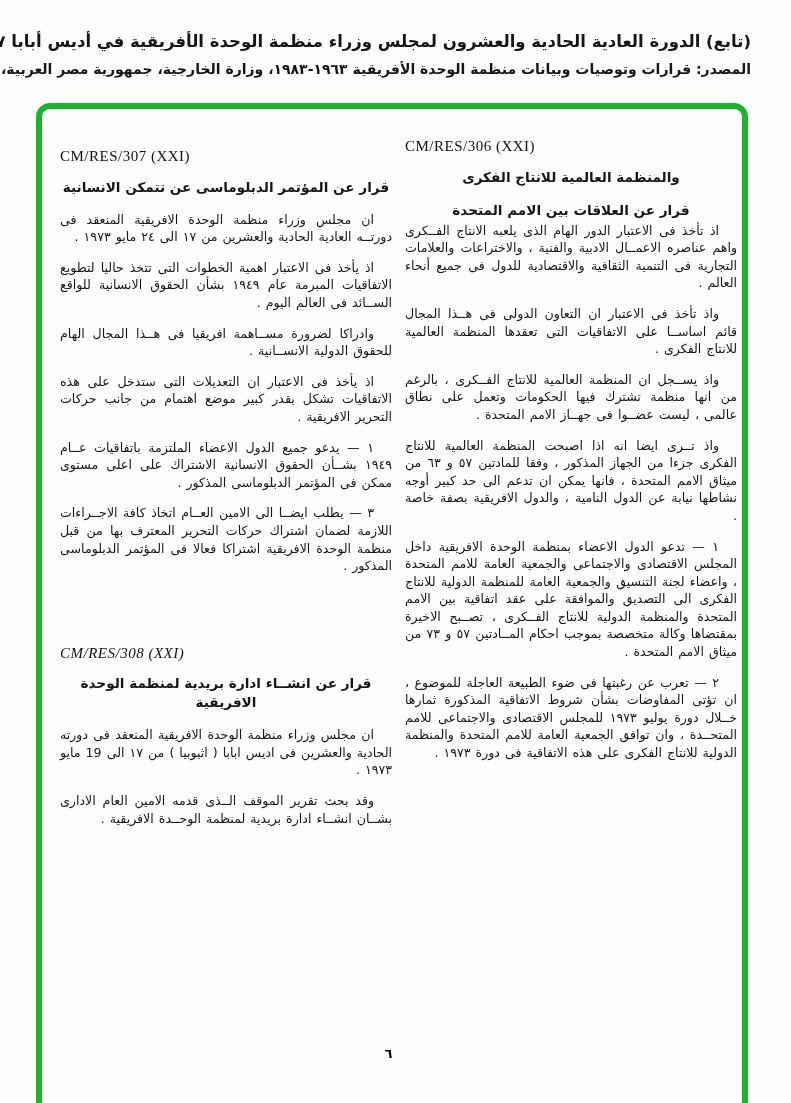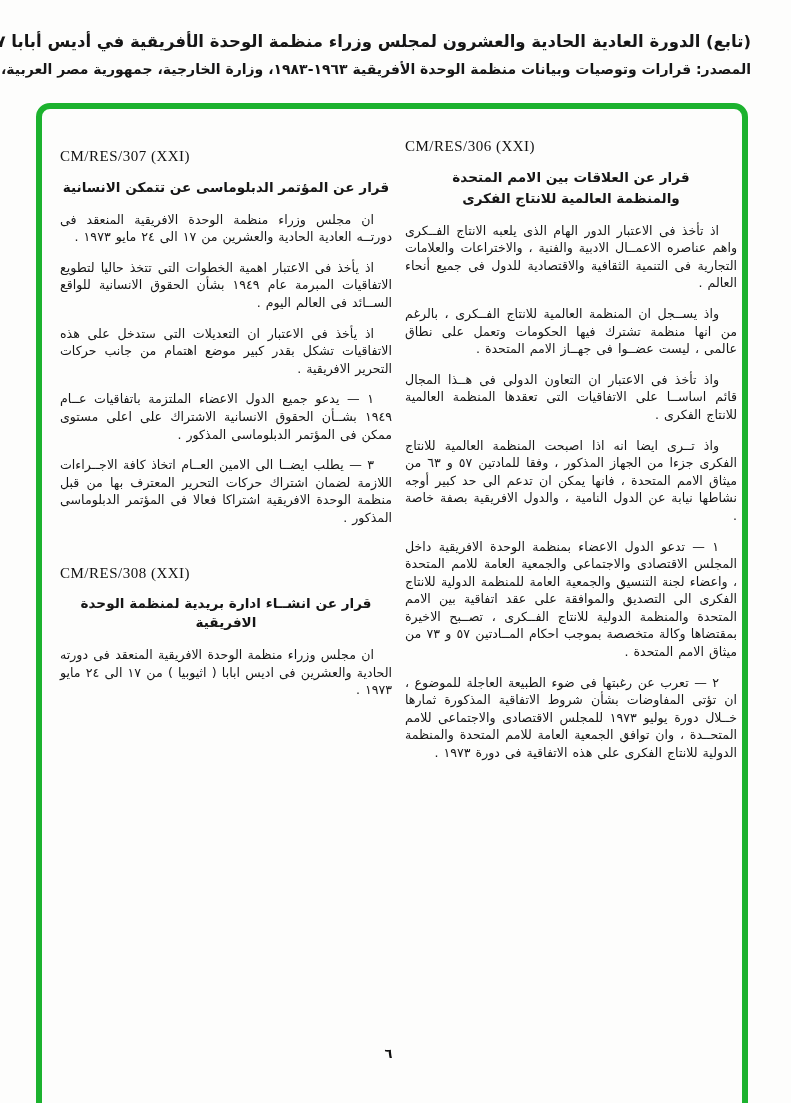--- a/index.html
+++ b/index.html
@@ -57,59 +57,61 @@
     font-size: 13.6px; line-height: 19px;
     margin: 0 0 14px 0; text-indent: 0;
   }
   .res-title.tight { margin-bottom: 2px; }
   .para {
     margin: 0 0 13px 0;
     text-indent: 18px;
     word-spacing: 1px;
   }
   .para:last-child { margin-bottom: 0; }
-  .res-block-gap { margin-top: 38px; }
+  .res-block-gap { margin-top: 70px; font-style: italic; }
   
   .page-number {
     position: absolute; top: 1046px; left: 0; right: 14px;
     text-align: center; direction: rtl;
     font-size: 13px; font-weight: bold; color: #111;
   }
 </style>
 </head>
 <body>
 
 <div class="page-header">
   <div class="hdr1">(تابع) الدورة العادية الحادية والعشرون لمجلس وزراء منظمة الوحدة الأفريقية في أديس أبابا ١٧-٢٤ مايو ١٩٧٣</div>
   <div class="hdr2">المصدر: قرارات وتوصيات وبيانات منظمة الوحدة الأفريقية ١٩٦٣-١٩٨٣، وزارة الخارجية، جمهورية مصر العربية، ط ١٩٨٥، ص ٢٥٠-٢٧٢</div>
 </div>
 
 <div class="frame" style="border-color: rgb(28, 178, 46);">
 
   <div class="col col-right">
     <div class="res-code">CM/RES/306 (XXI)</div>
+    <div class="res-title">والمنظمة العالمية للانتاج الفكرى</div>
     <div class="res-title tight">قرار عن العلاقات بين الامم المتحدة</div>
-    <div class="res-title">والمنظمة العالمية للانتاج الفكرى</div>
     <p class="para">اذ تأخذ فى الاعتبار الدور الهام الذى يلعبه الانتاج الفــكرى واهم عناصره الاعمــال الادبية والفنية ، والاختراعات والعلامات التجارية فى التنمية الثقافية والاقتصادية للدول فى جميع أنحاء العالم .</p>
+    <p class="para">واذ تأخذ فى الاعتبار ان التعاون الدولى فى هــذا المجال قائم اساســا على الاتفاقيات التى تعقدها المنظمة العالمية للانتاج الفكرى .</p>
     <p class="para">واذ يســجل ان المنظمة العالمية للانتاج الفــكرى ، بالرغم من انها منظمة تشترك فيها الحكومات وتعمل على نطاق عالمى ، ليست عضــوا فى جهــاز الامم المتحدة .</p>
-    <p class="para">واذ تأخذ فى الاعتبار ان التعاون الدولى فى هــذا المجال قائم اساســا على الاتفاقيات التى تعقدها المنظمة العالمية للانتاج الفكرى .</p>
     <p class="para">واذ تــرى ايضا انه اذا اصبحت المنظمة العالمية للانتاج الفكرى جزءا من الجهاز المذكور ، وفقا للمادتين ٥٧ و ٦٣ من ميثاق الامم المتحدة ، فانها يمكن ان تدعم الى حد كبير أوجه نشاطها نيابة عن الدول النامية ، والدول الافريقية بصفة خاصة .</p>
     <p class="para">١ — تدعو الدول الاعضاء بمنظمة الوحدة الافريقية داخل المجلس الاقتصادى والاجتماعى والجمعية العامة للامم المتحدة ، واعضاء لجنة التنسيق والجمعية العامة للمنظمة الدولية للانتاج الفكرى الى التصديق والموافقة على عقد اتفاقية بين الامم المتحدة والمنظمة الدولية للانتاج الفــكرى ، تصــبح الاخيرة بمقتضاها وكالة متخصصة بموجب احكام المــادتين ٥٧ و ٧٣ من ميثاق الامم المتحدة .</p>
     <p class="para">٢ — تعرب عن رغبتها فى ضوء الطبيعة العاجلة للموضوع ، ان تؤتى المفاوضات بشأن شروط الاتفاقية المذكورة ثمارها خــلال دورة يوليو ١٩٧٣ للمجلس الاقتصادى والاجتماعى للامم المتحــدة ، وان توافق الجمعية العامة للامم المتحدة والمنظمة الدولية للانتاج الفكرى على هذه الاتفاقية فى دورة ١٩٧٣ .</p>
   </div>
 
   <div class="col col-left">
     <div class="res-code">CM/RES/307 (XXI)</div>
     <div class="res-title">قرار عن المؤتمر الدبلوماسى عن تتمكن الانسانية</div>
     <p class="para">ان مجلس وزراء منظمة الوحدة الافريقية المنعقد فى دورتــه العادية الحادية والعشرين من ١٧ الى ٢٤ مايو ١٩٧٣ .</p>
     <p class="para">اذ يأخذ فى الاعتبار اهمية الخطوات التى تتخذ حاليا لتطويع الاتفاقيات المبرمة عام ١٩٤٩ بشأن الحقوق الانسانية للواقع الســائد فى العالم اليوم .</p>
+    <p class="para">وادراكا لضرورة مســاهمة افريقيا فى هــذا المجال الهام للحقوق الدولية الانســانية .</p>
     <p class="para">اذ يأخذ فى الاعتبار ان التعديلات التى ستدخل على هذه الاتفاقيات تشكل بقدر كبير موضع اهتمام من جانب حركات التحرير الافريقية .</p>
     <p class="para">١ — يدعو جميع الدول الاعضاء الملتزمة باتفاقيات عــام ١٩٤٩ بشــأن الحقوق الانسانية الاشتراك على اعلى مستوى ممكن فى المؤتمر الدبلوماسى المذكور .</p>
     <p class="para">٣ — يطلب ايضــا الى الامين العــام اتخاذ كافة الاجــراءات اللازمة لضمان اشتراك حركات التحرير المعترف بها من قبل منظمة الوحدة الافريقية اشتراكا فعالا فى المؤتمر الدبلوماسى المذكور .</p>
 
     <div class="res-code res-block-gap">CM/RES/308 (XXI)</div>
     <div class="res-title">قرار عن انشــاء ادارة بريدية لمنظمة الوحدة الافريقية</div>
-    <p class="para">ان مجلس وزراء منظمة الوحدة الافريقية المنعقد فى دورته الحادية والعشرين فى اديس ابابا ( اثيوبيا ) من ١٧ الى ٢٤ مايو ١٩٧٣ .</p>
+    <p class="para">ان مجلس وزراء منظمة الوحدة الافريقية المنعقد فى دورته الحادية والعشرين فى اديس ابابا ( اثيوبيا ) من ١٧ الى 19 مايو ١٩٧٣ .</p>
+    <p class="para">وقد بحث تقرير الموقف الــذى قدمه الامين العام الادارى بشــان انشــاء ادارة بريدية لمنظمة الوحــدة الافريقية .</p>
   </div>
 
 </div>
 
 <div class="page-number">٦</div>
 
 </body></html>

